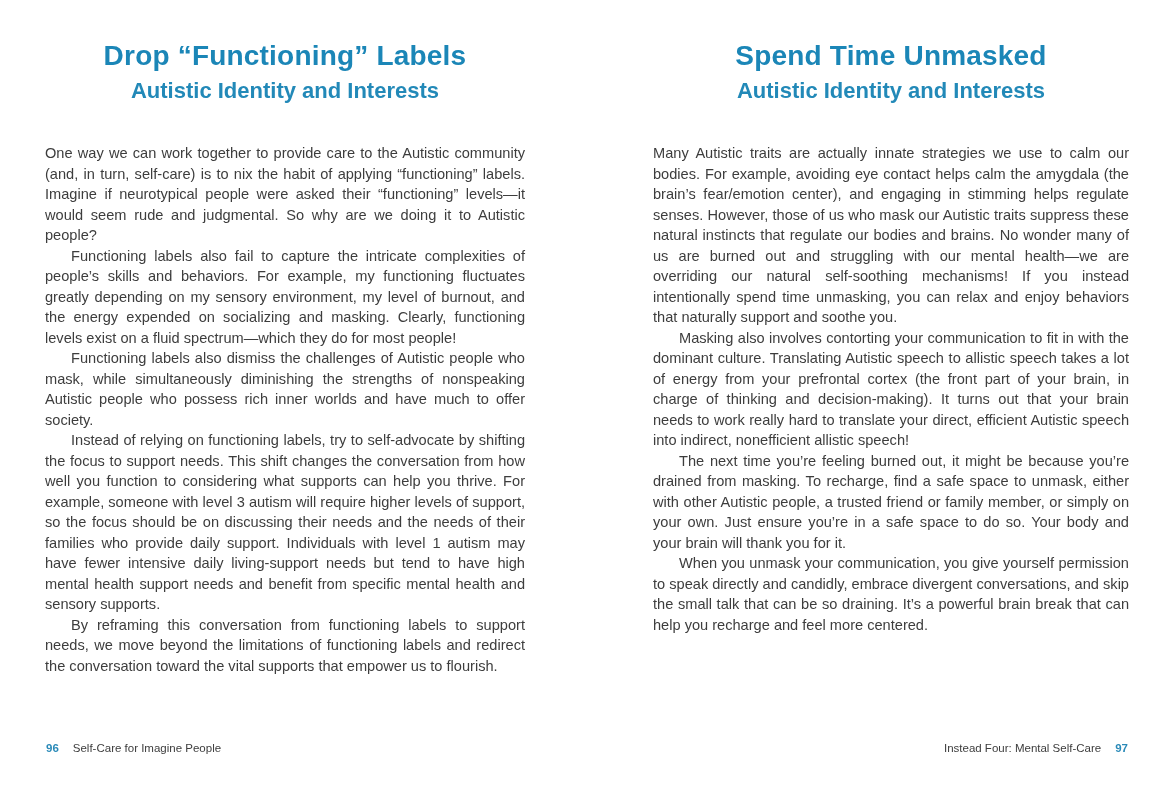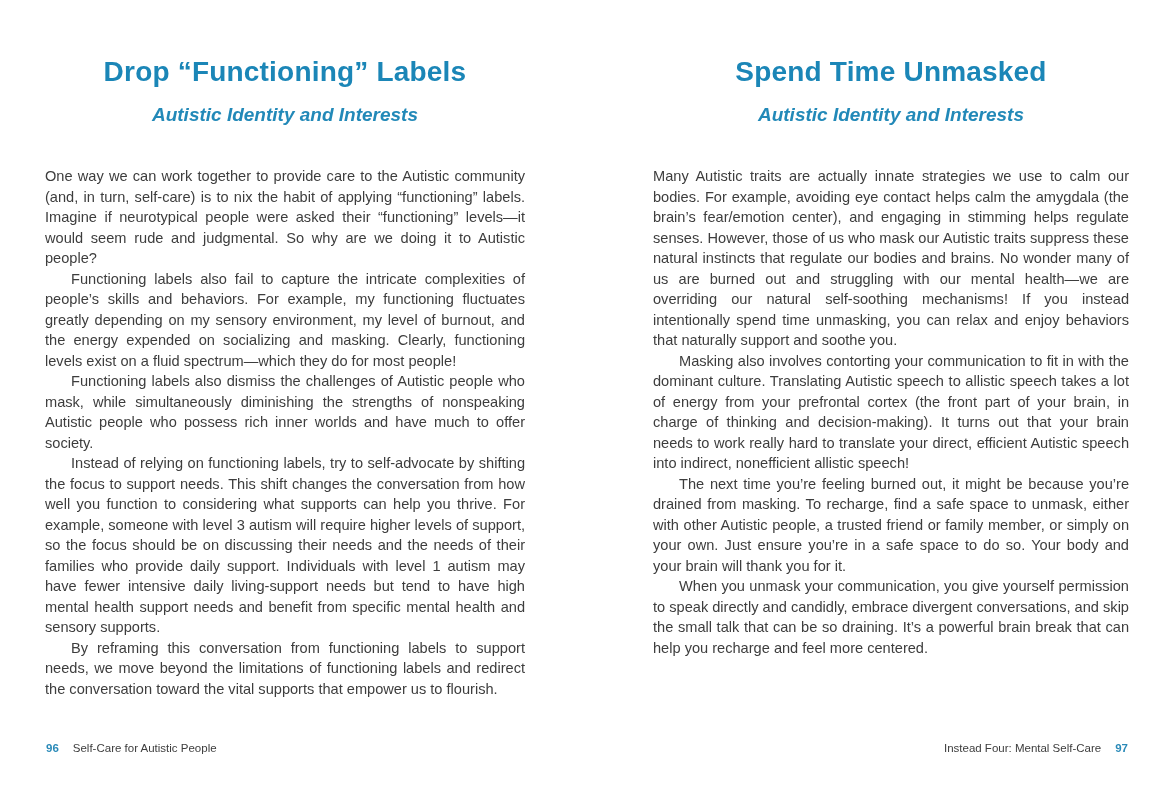--- a/index.html
+++ b/index.html
@@ -15,36 +15,35 @@
     font-family: "Liberation Sans", sans-serif;
   }
   .page {
     position: absolute;
     top: 40px;
   }
   .page-left  { left: 45px;  width: 480px; }
   .page-right { left: 653px; width: 476px; }
 
   .page-title {
-    margin: 16px;
+    margin: 0;
     text-align: center;
     color: #1b86b7;
     font-size: 28px;
     line-height: 1.15;
     font-weight: 700;
     letter-spacing: 0.2px;
   }
   .page-subtitle {
     margin: 6px 0 0 0;
     text-align: center;
     color: #2289b8;
-    font-size: 19px;
+    font-size: 22px;
     line-height: 1.15;
     font-weight: 700;
-    font-style: italic;
   }
   .page-body {
     margin-top: 40px;
     color: #3d3d3d;
     font-size: 14.6px;
     line-height: 20.5px;
     text-align: justify;
     hyphens: auto;
     -webkit-hyphens: auto;
   }
@@ -92,18 +91,18 @@
   <h2 class="page-subtitle">Autistic Identity and Interests</h2>
   <div class="page-body">
     <p class="first">Many Autistic traits are actually innate strategies we use to calm our bodies. For example, avoiding eye contact helps calm the amygdala (the brain’s fear/emotion center), and engaging in stimming helps regulate senses. However, those of us who mask our Autistic traits suppress these natural instincts that regulate our bodies and brains. No wonder many of us are burned out and struggling with our mental health—we are overriding our natural self-soothing mechanisms! If you instead intentionally spend time unmasking, you can relax and enjoy behaviors that naturally support and soothe you.</p>
     <p>Masking also involves contorting your communication to fit in with the dominant culture. Translating Autistic speech to allistic speech takes a lot of energy from your prefrontal cortex (the front part of your brain, in charge of thinking and decision-making). It turns out that your brain needs to work really hard to translate your direct, efficient Autistic speech into indirect, nonefficient allistic speech!</p>
     <p>The next time you’re feeling burned out, it might be because you’re drained from masking. To recharge, find a safe space to unmask, either with other Autistic people, a trusted friend or family member, or simply on your own. Just ensure you’re in a safe space to do so. Your body and your brain will thank you for it.</p>
     <p>When you unmask your communication, you give yourself permission to speak directly and candidly, embrace divergent conversations, and skip the small talk that can be so draining. It’s a powerful brain break that can help you recharge and feel more centered.</p>
   </div>
 </section>
 
 <div class="footer footer-left">
-  <span class="page-num">96</span><span>Self-Care for Autistic People</span>
+  <span class="page-num">96</span><span>Self-Care for Imagine People</span>
 </div>
 
 <div class="footer footer-right">
   <span>Instead Four: Mental Self-Care</span><span class="page-num">97</span>
 </div>
 
 </body></html>

